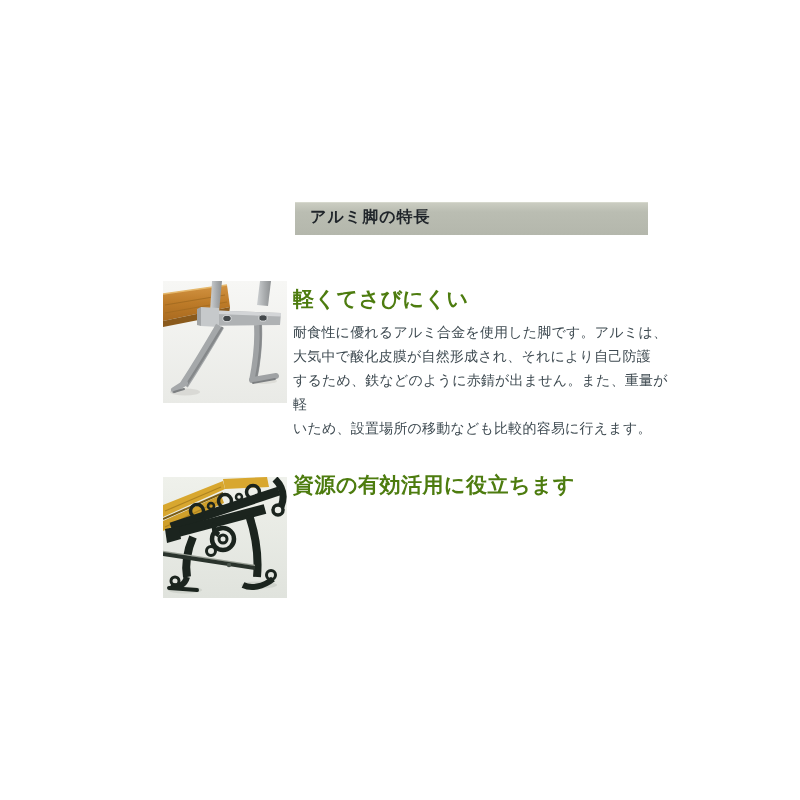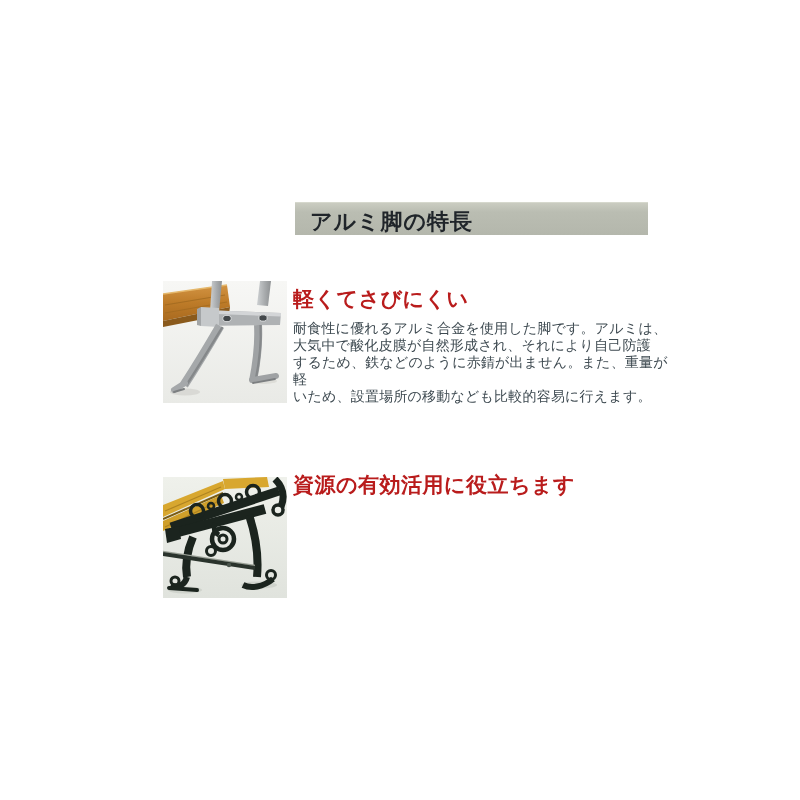--- a/index.html
+++ b/index.html
@@ -6,33 +6,33 @@
   body{width:800px;height:800px;font-family:"Liberation Sans","DejaVu Sans",sans-serif;}
   .page{position:relative;width:800px;height:800px;background:#ffffff;overflow:hidden;}
 
   .header-bar{
     position:absolute;left:295px;top:202px;width:353px;height:32px;
     background:linear-gradient(180deg,#caccc1 0%,#babdb2 28%,#b4b7ac 100%);
     border-top:1px solid #d6d8cd;
   }
   .header-title{
     position:absolute;left:15px;top:4px;
-    font-size:22px;font-weight:700;color:#20252a;letter-spacing:1px;white-space:nowrap;
+    font-size:16px;font-weight:700;color:#20252a;letter-spacing:1px;white-space:nowrap;
   }
 
   .feature-heading{
     position:absolute;left:293px;margin:0;
-    font-size:21px;font-weight:700;color:#b91c1c;letter-spacing:0.5px;white-space:nowrap;
+    font-size:21px;font-weight:700;color:#4d7c0f;letter-spacing:0.5px;white-space:nowrap;
   }
   .heading-1{top:285px;}
   .heading-2{top:471px;text-align:center;}
 
   .feature-body{
     position:absolute;left:293px;margin:0;width:378px;
-    font-size:14px;line-height:17px;color:#3e4a51;
+    font-size:14px;line-height:24px;color:#3e4a51;
     white-space:pre-line;letter-spacing:0.2px;
   }
   .body-1{top:320px;}
   .body-2{top:506px;}
 
   .photo{position:absolute;left:163px;overflow:hidden;}
   .photo-1{top:281px;width:124px;height:122px;}
   .photo-2{top:477px;width:124px;height:121px;}
   .photo svg{display:block;width:100%;height:100%;}
 </style>

